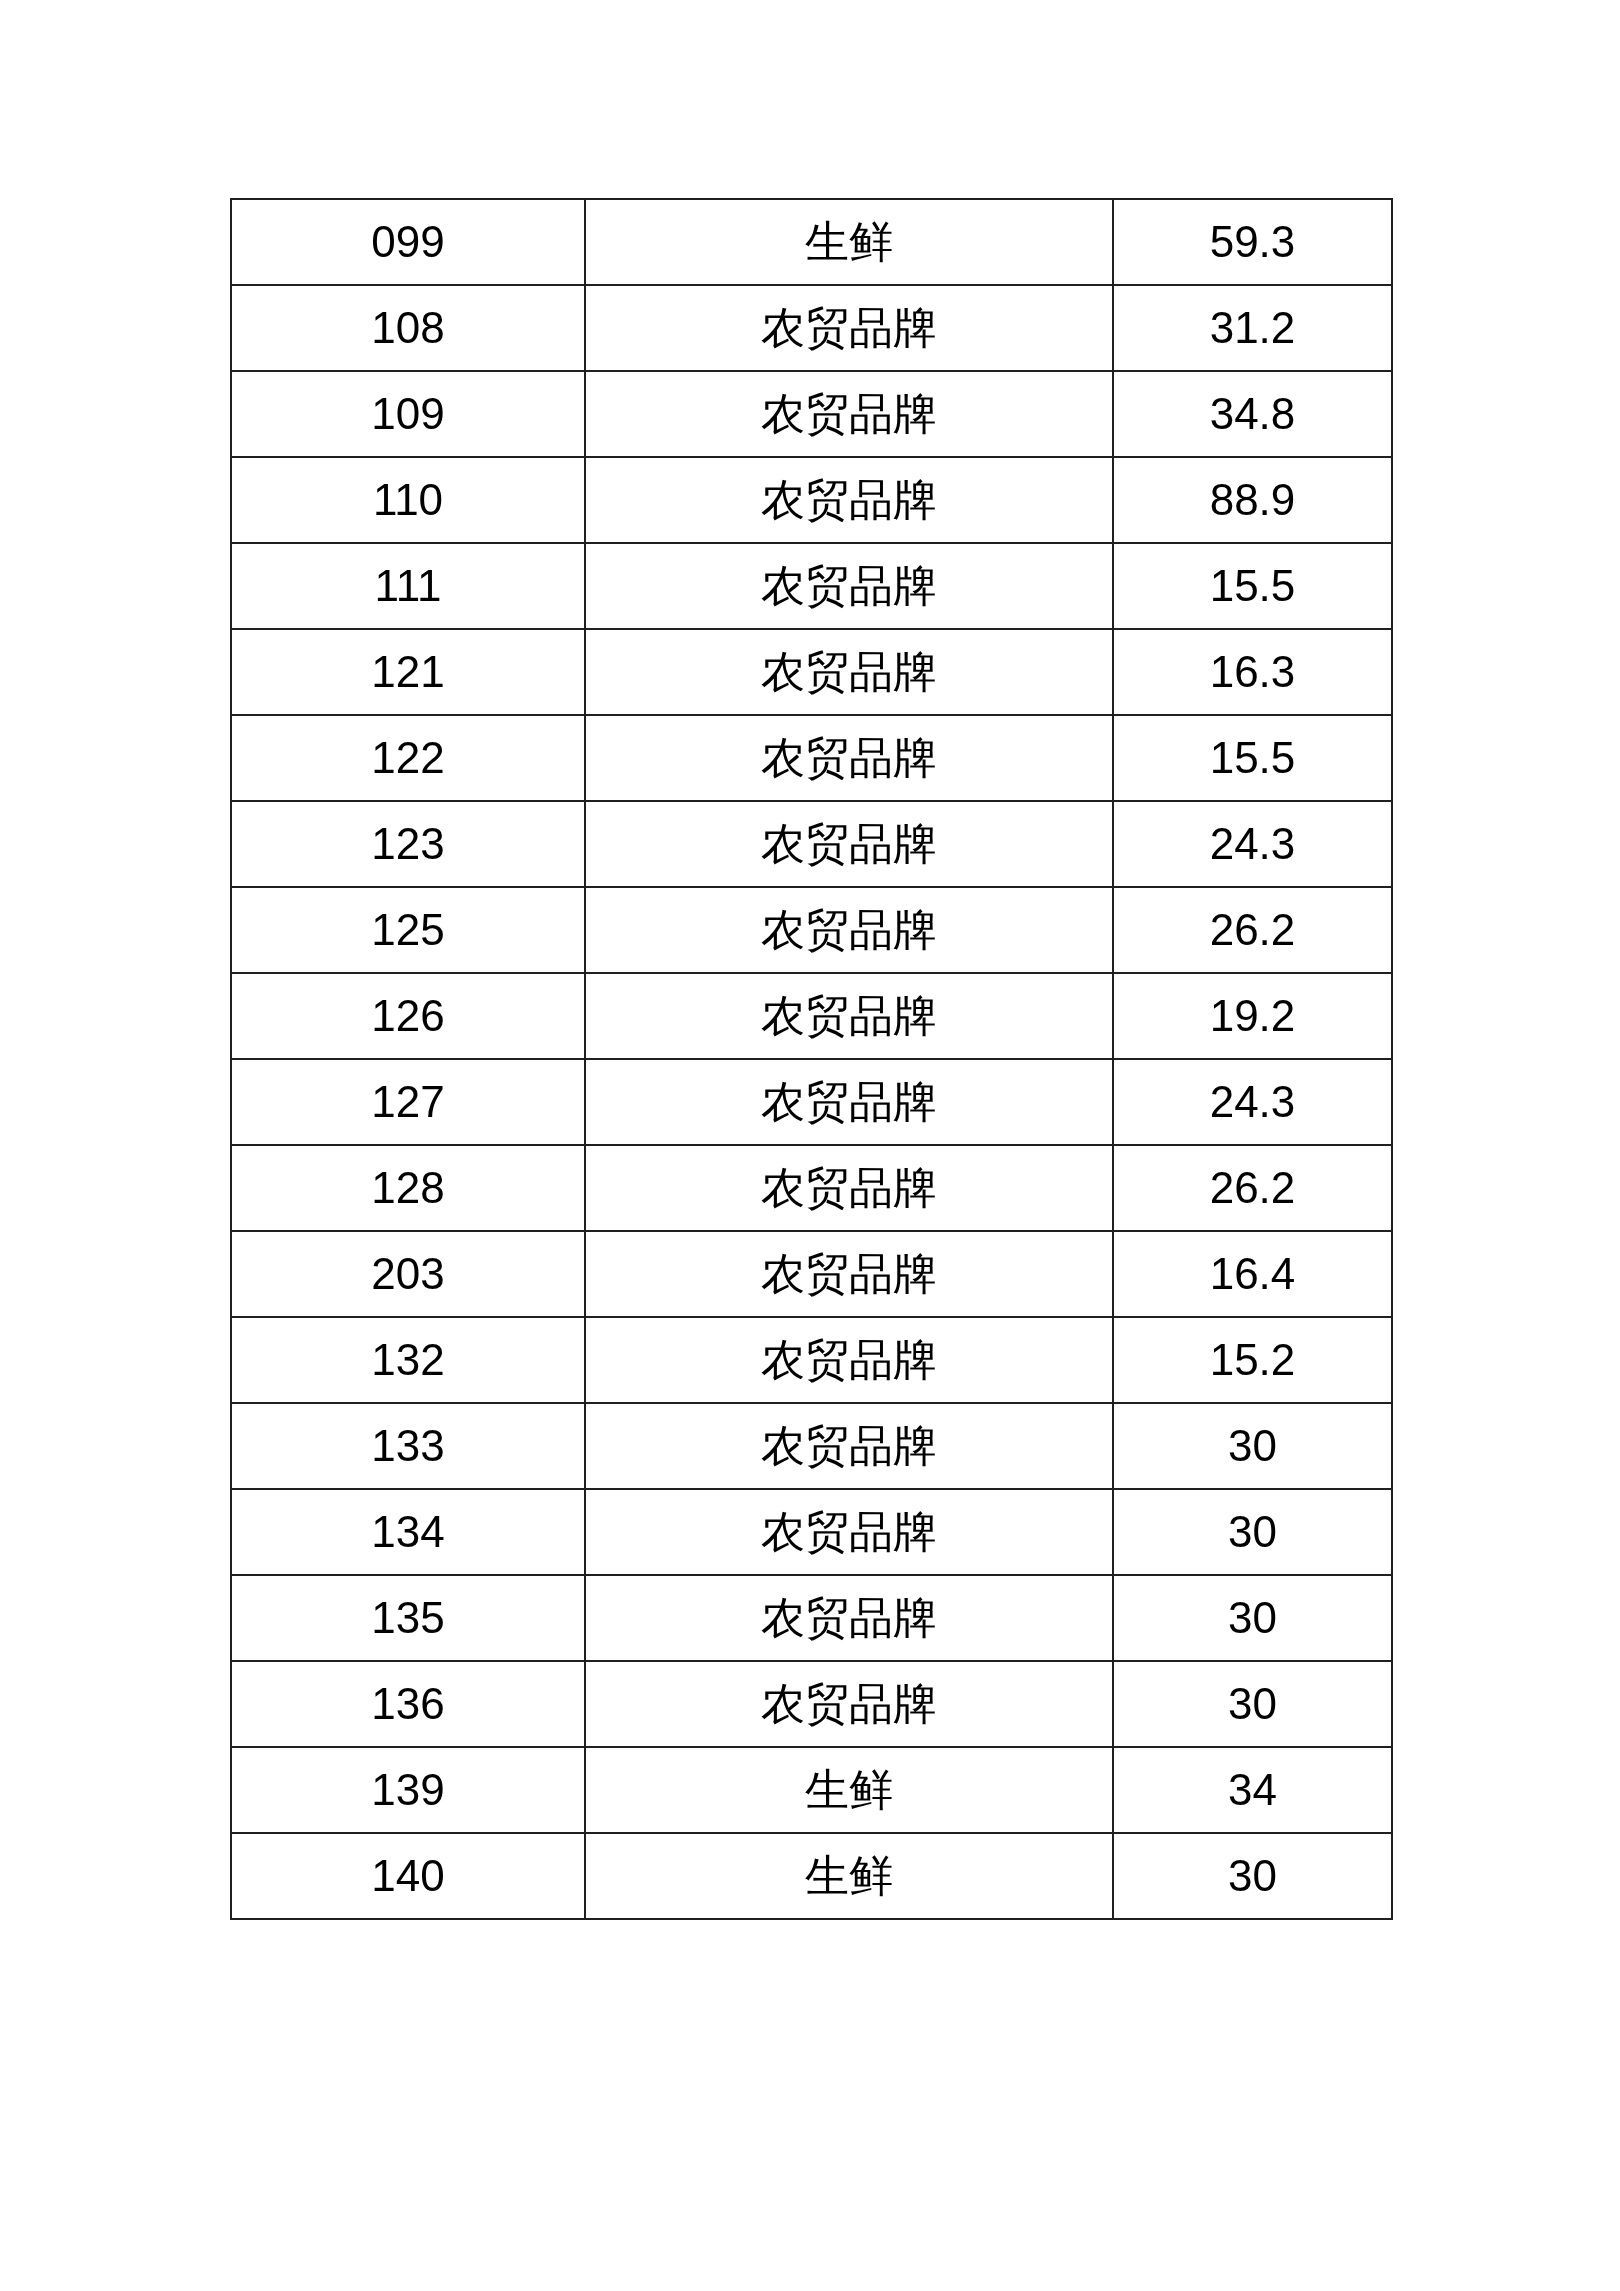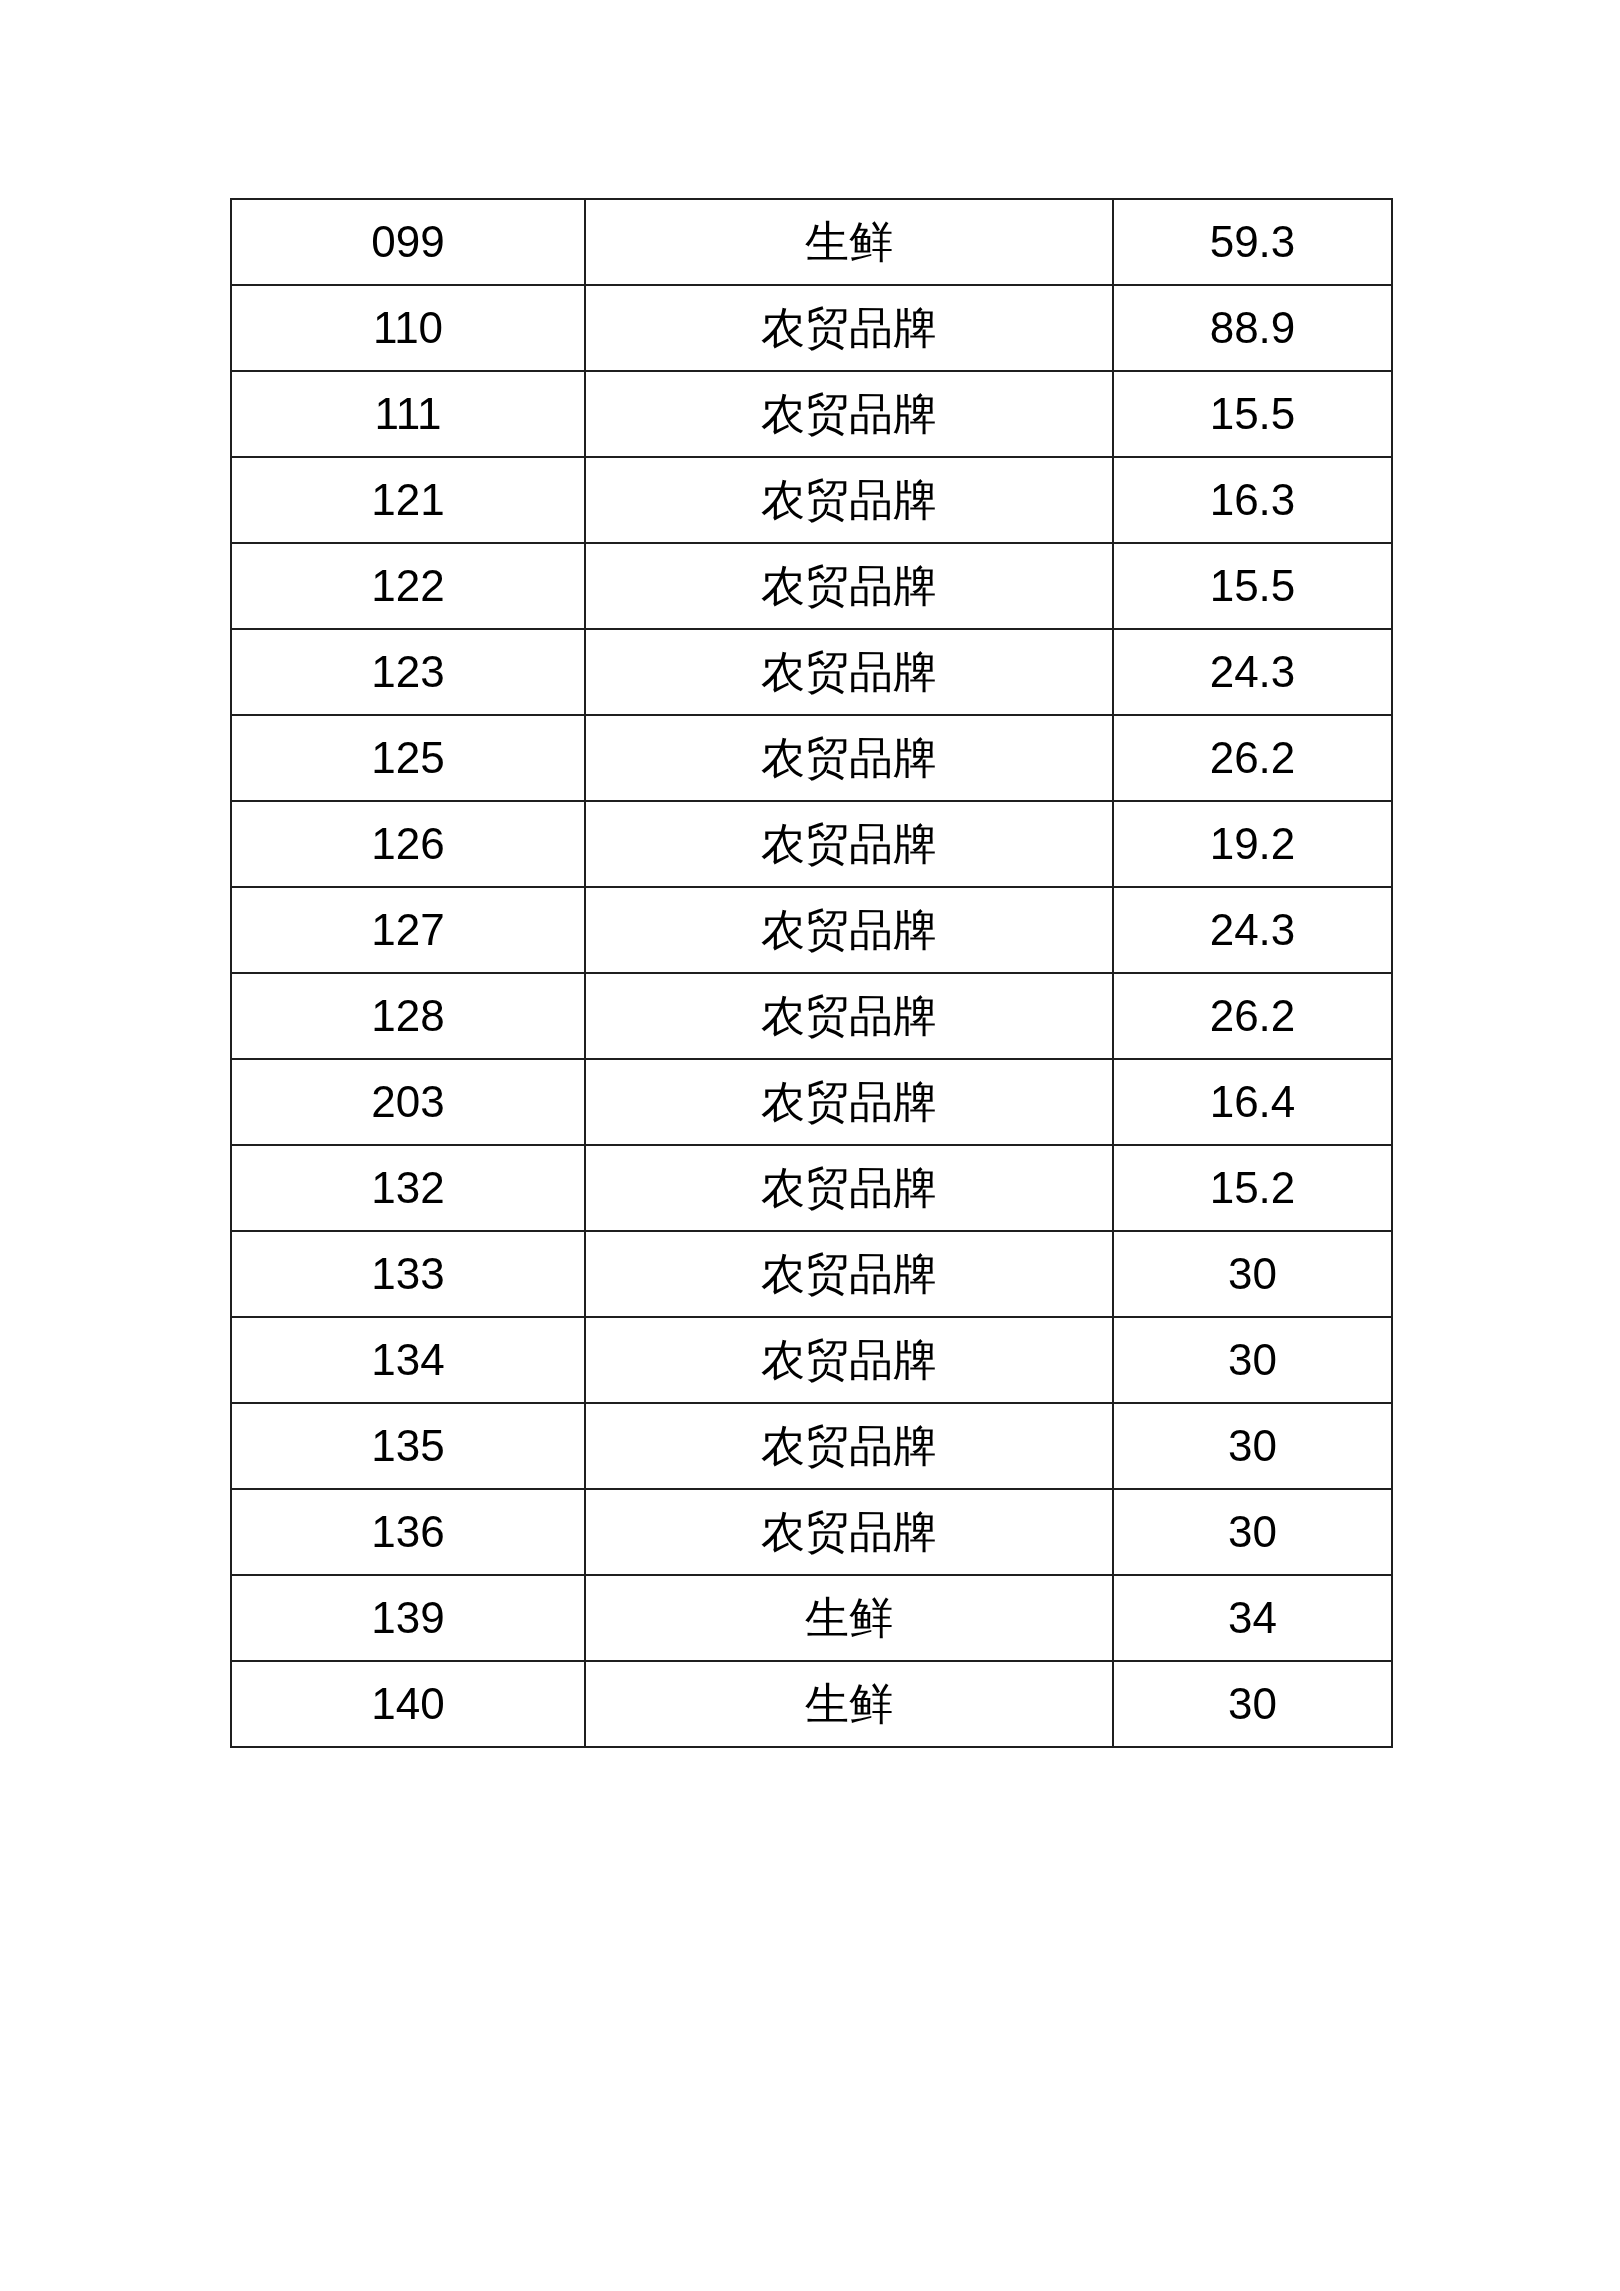--- a/index.html
+++ b/index.html
@@ -54,20 +54,30 @@
     <colgroup>
       <col class="col-id">
       <col class="col-category">
       <col class="col-value">
     </colgroup>
     <tbody>
         <tr>
           <td>099</td>
           <td>生鲜</td>
           <td>59.3</td>
+        </tr>
+        <tr>
+          <td>108</td>
+          <td>农贸品牌</td>
+          <td>31.2</td>
+        </tr>
+        <tr>
+          <td>109</td>
+          <td>农贸品牌</td>
+          <td>34.8</td>
         </tr>
         <tr>
           <td>110</td>
           <td>农贸品牌</td>
           <td>88.9</td>
         </tr>
         <tr>
           <td>111</td>
           <td>农贸品牌</td>
           <td>15.5</td>

